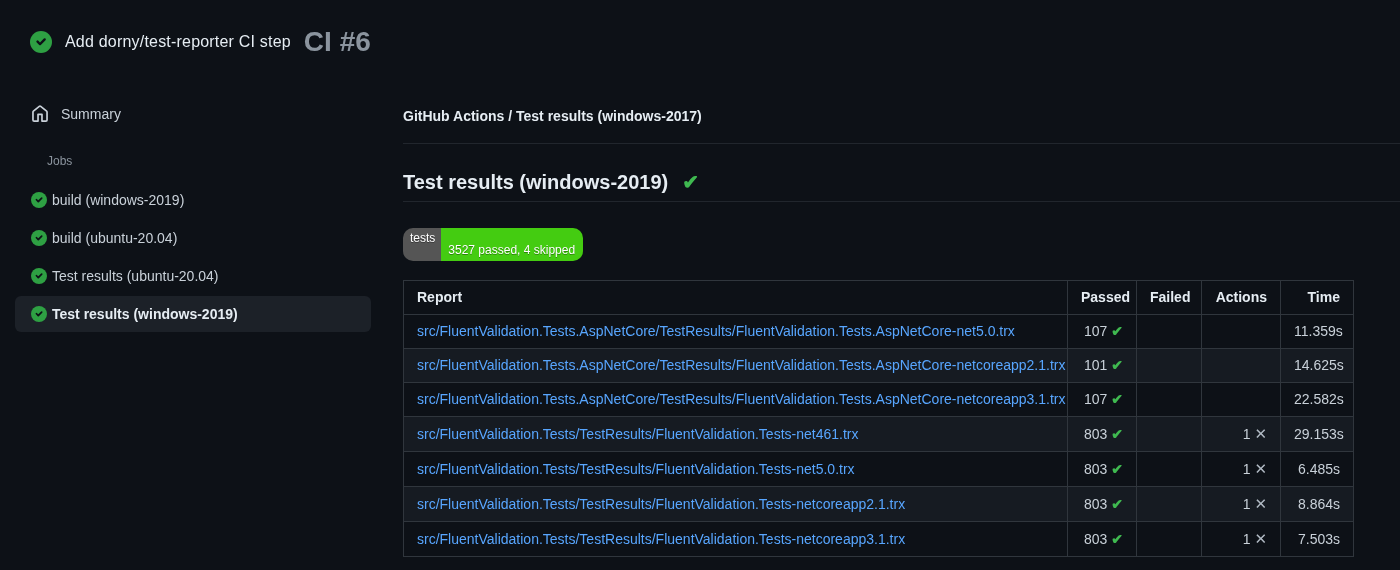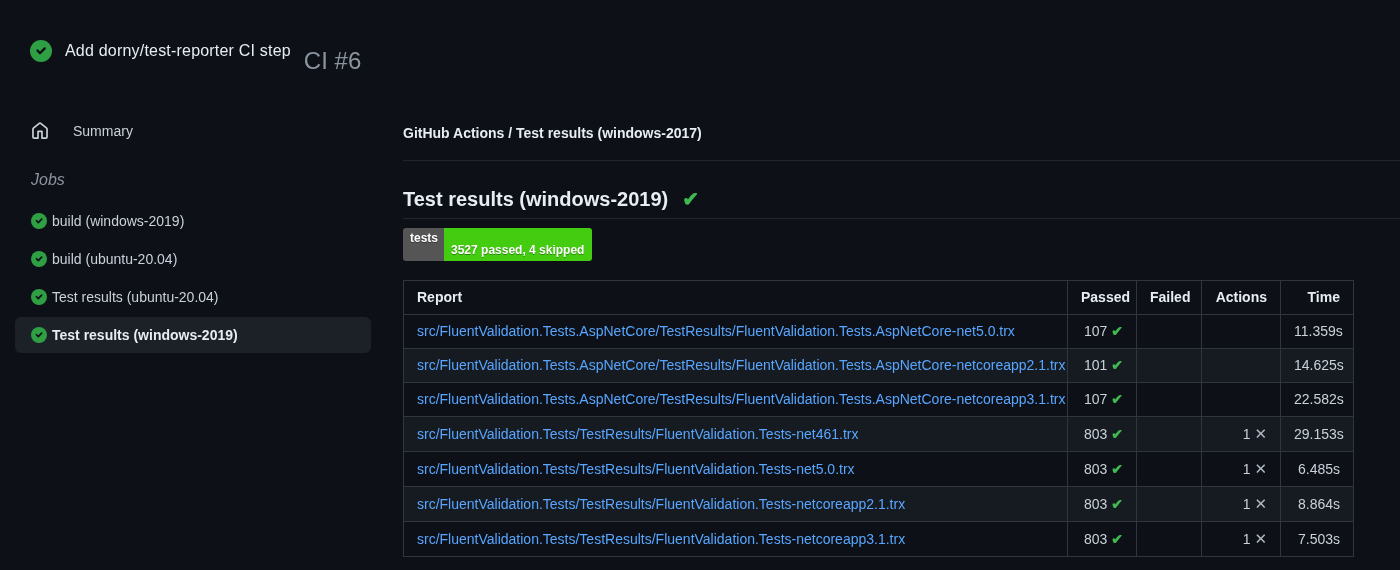--- a/index.html
+++ b/index.html
@@ -8,56 +8,56 @@
     background: #0d1117;
     color: #c9d1d9;
     font-family: "Liberation Sans", sans-serif;
     font-size: 14px;
   }
 
   
   .run-header { display: flex; align-items: center; gap: 13px; padding: 26px 30px 18px 30px; }
   .status-circle-lg { width: 22px; height: 22px; flex-shrink: 0; }
   .run-title { font-size: 16px; font-weight: 400; color: #e6edf3; letter-spacing: .2px; }
-  .run-number { font-size: 24px; font-weight: 400; color: #8b949e; margin-top: 21px; }
+  .run-number { font-size: 28px; font-weight: 700; color: #8b949e; }
 
   
   .layout { display: flex; align-items: flex-start; }
 
   
   .sidebar { width: 356px; margin-left: 15px; flex-shrink: 0; }
   .summary-item {
-    display: flex; align-items: center; gap: 24px;
+    display: flex; align-items: center; gap: 12px;
     padding: 9px 16px; margin-top: 20px;
     border-radius: 6px; color: #c9d1d9; cursor: pointer;
   }
   .summary-item svg { width: 18px; height: 18px; flex-shrink: 0; }
-  .jobs-label { margin: 22px 16px 14px 16px; font-size: 16px; color: #8b949e; font-style: italic; }
+  .jobs-label { margin: 22px 16px 14px 32px; font-size: 12px; color: #8b949e; }
   .job-item {
     display: flex; align-items: center; gap: 5px;
     padding: 10px 16px; margin-bottom: 2px;
     border-radius: 6px; color: #c9d1d9; cursor: pointer;
   }
   .job-item .status-circle { width: 16px; height: 16px; flex-shrink: 0; }
   .job-item.selected { background: #1c2128; font-weight: 700; color: #e6edf3; }
 
   
   .main { flex: 1; margin-left: 32px; }
   .job-header { padding-top: 32px; padding-bottom: 19px; border-bottom: 1px solid #21262d; }
   .job-title { font-size: 14px; font-weight: 700; color: #e6edf3; line-height: 16px; }
   .job-status { margin-top: 5px; font-size: 13px; color: #8b949e; line-height: 16px; }
 
   .section-header { padding-top: 25px; padding-bottom: 5px; border-bottom: 1px solid #21262d; }
   .section-heading { font-size: 20px; font-weight: 700; color: #e6edf3; line-height: 27px; display: inline; }
   .heading-check { color: #3fb950; font-size: 20px; font-weight: 700; margin-left: 10px; }
 
   
   .badge {
-    display: inline-flex; margin-top: 9px; border-radius: 3px; overflow: hidden;
-    font-size: 12px; font-weight: 700; color: #ffffff; line-height: 14px;
+    display: inline-flex; margin-top: 26px; border-radius: 10px; overflow: hidden;
+    font-size: 12px; font-weight: 400; color: #ffffff; line-height: 14px;
     text-shadow: 0 1px 0 rgba(0,0,0,0.35);
   }
   .badge-label { background: #555555; padding: 3px 6px 4px 7px; }
   .badge-value { background: #44cc11; padding: 15px 8px 4px 7px; }
 
   
   .results-table { margin-top: 19px; width: 950px; border-collapse: collapse; table-layout: fixed; }
   .results-table th, .results-table td {
     border: 1px solid #30363d; padding: 6px 13px; line-height: 21px; font-size: 14px;
   }

